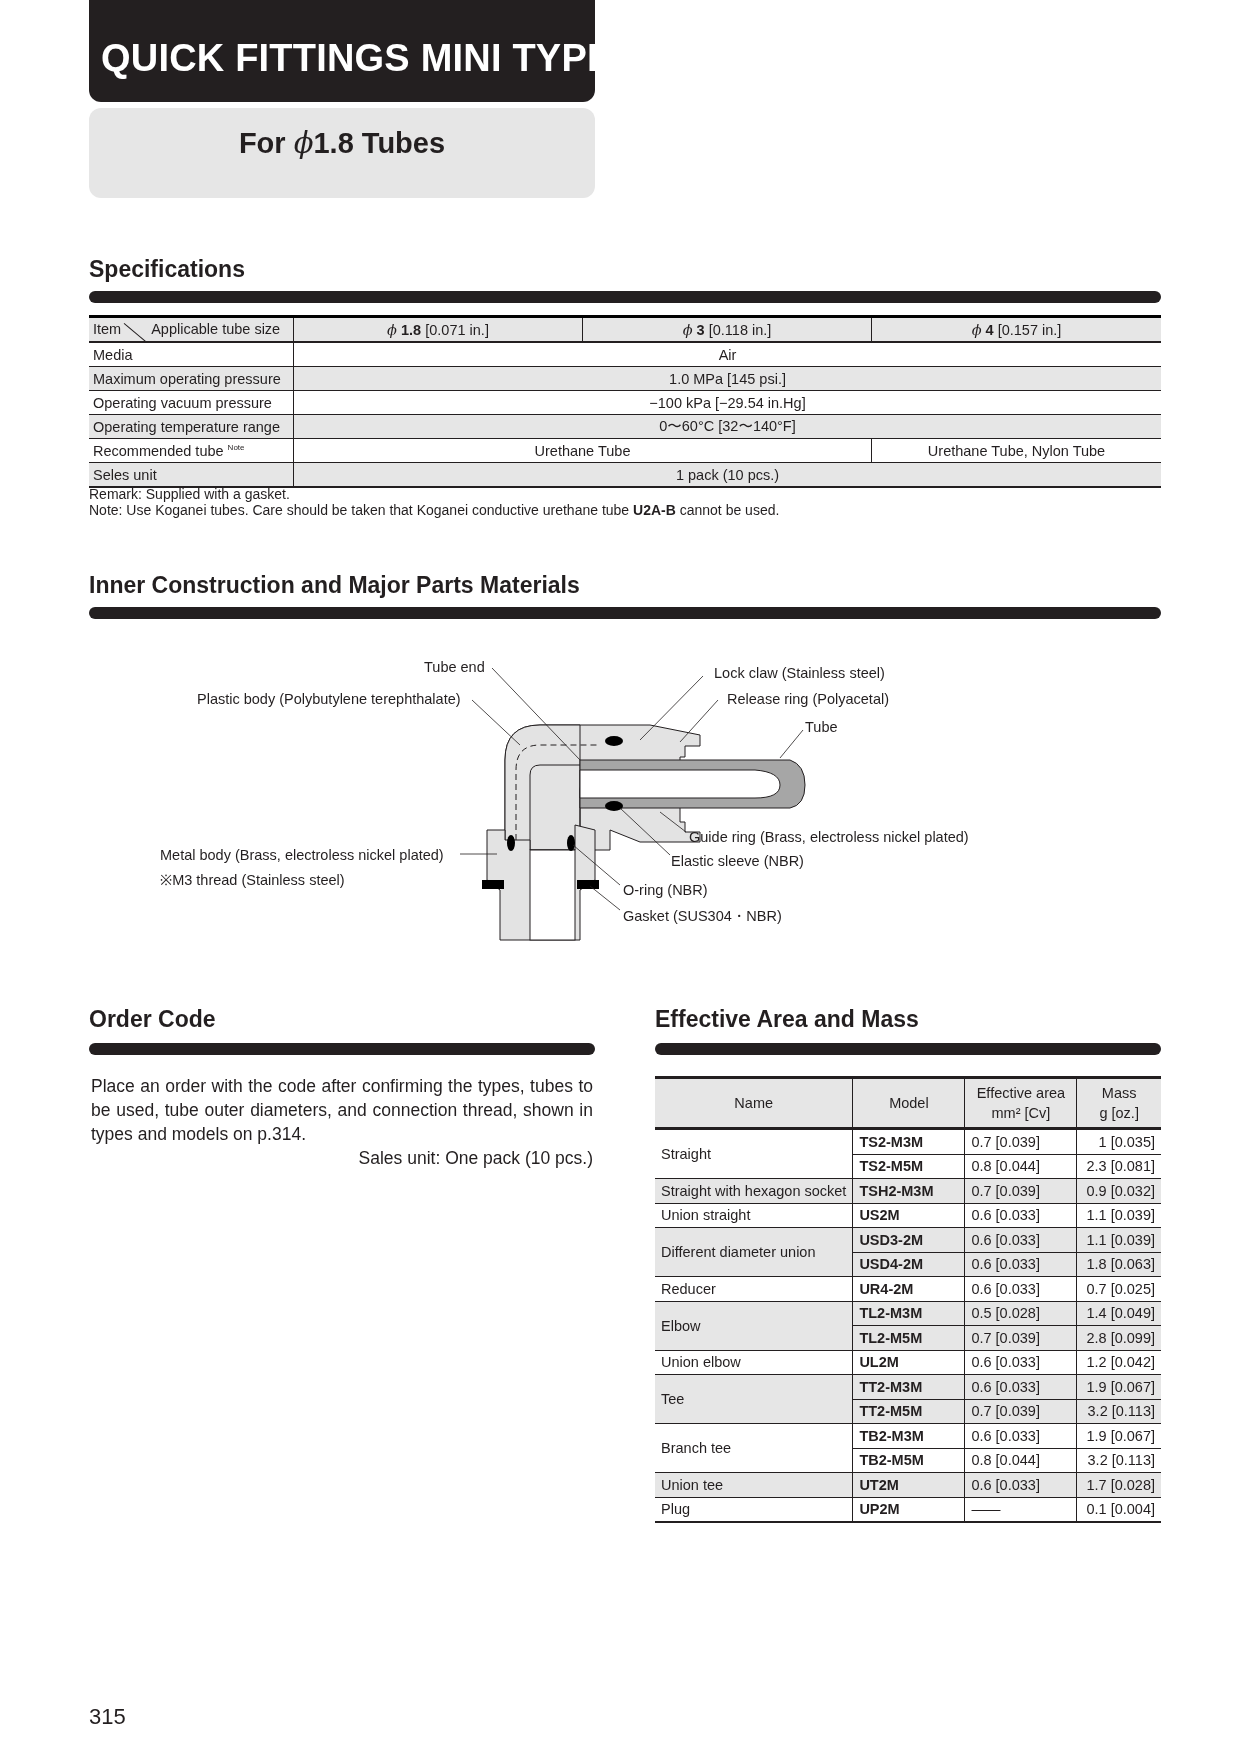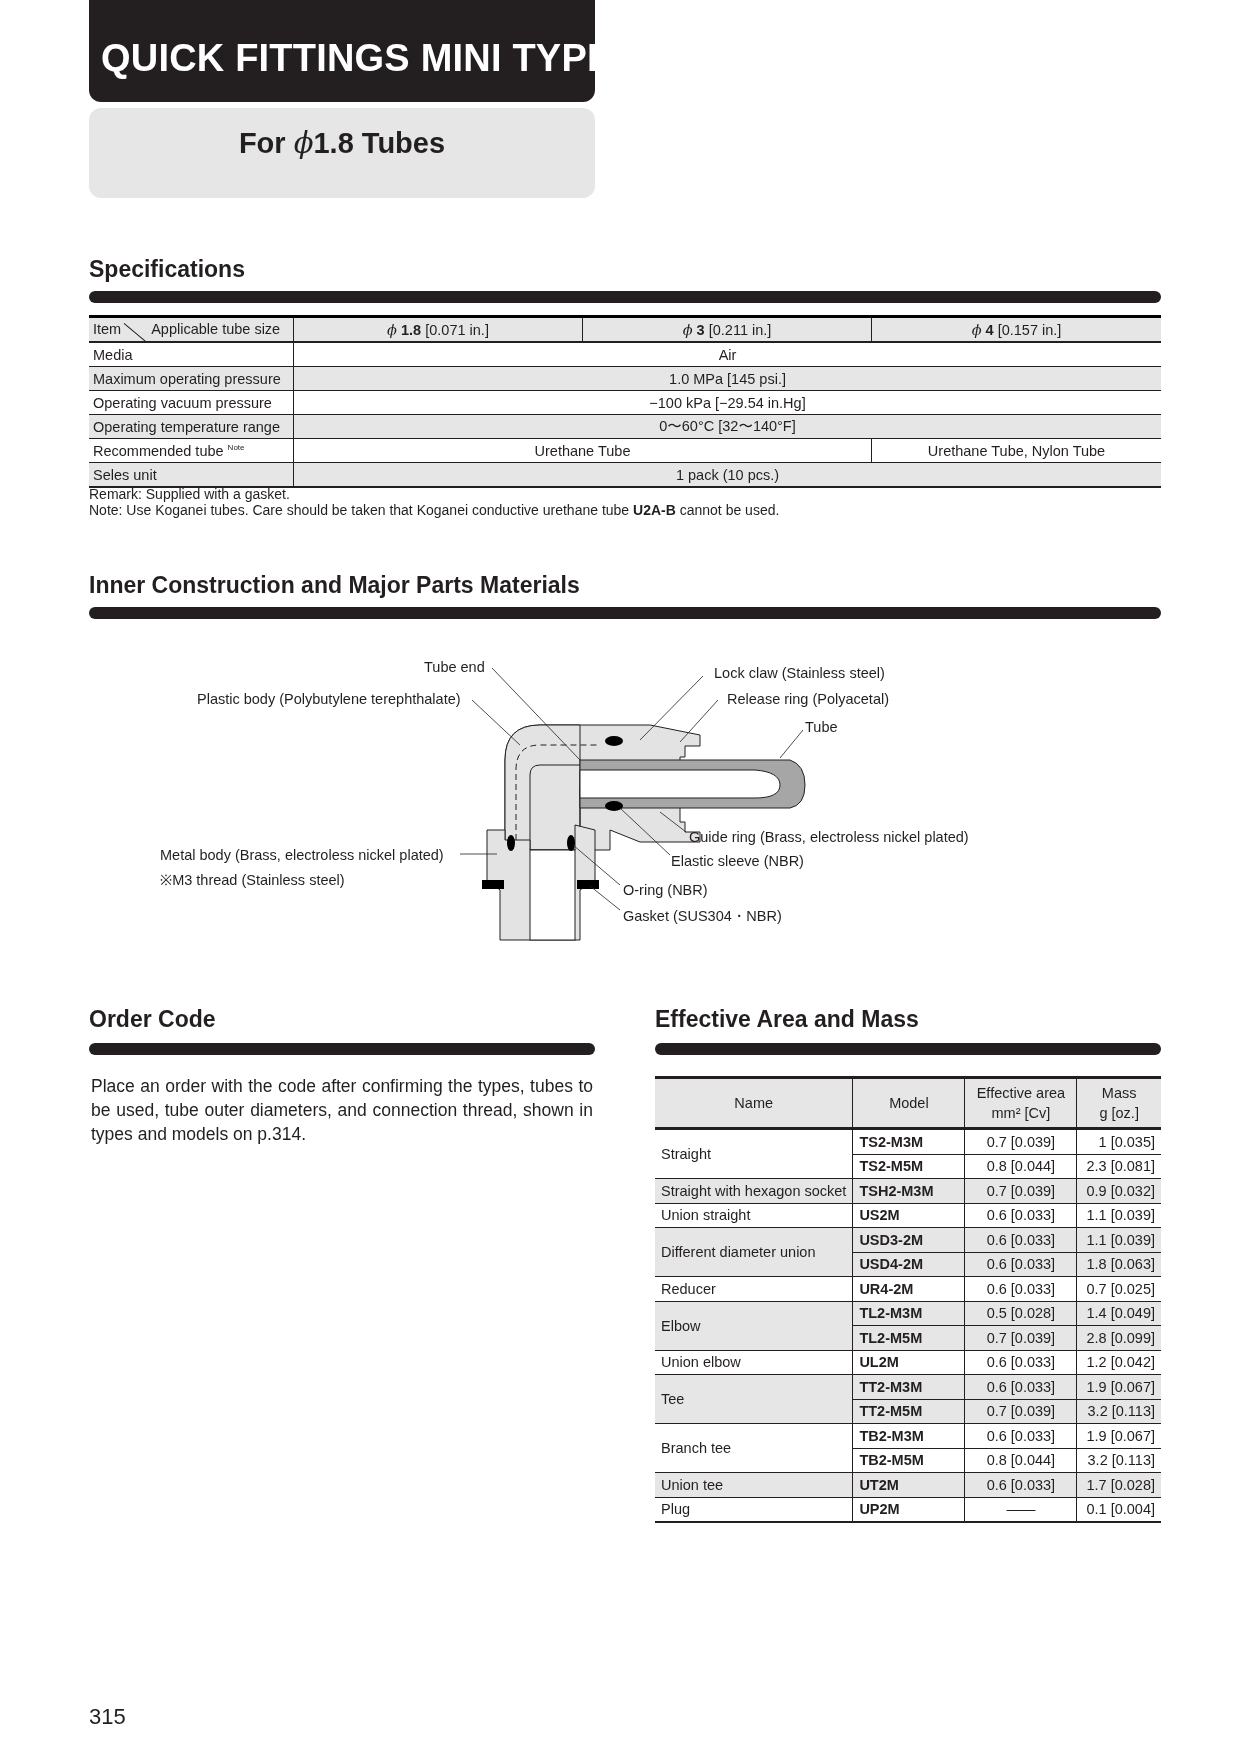--- a/index.html
+++ b/index.html
@@ -21,21 +21,21 @@
   .diag { display:inline-block; position:relative; width:30px; height:20px; vertical-align:middle; }
   .diag:after { content:""; position:absolute; left:14px; top:-2px; width:1px; height:30px; background:#231f20; transform:rotate(-50deg); }
   .note { position:absolute; left:89px; font-size:14px; white-space:nowrap; }
   .lbl { position:absolute; font-size:14.5px; white-space:nowrap; }
   .order-text { position:absolute; left:91px; top:1074px; width:502px; font-size:17.5px; line-height:24px; text-align:justify; }
   .order-text .r { display:block; text-align:right; }
   .eff { position:absolute; left:655px; top:1076px; width:506px; }
   .eff td { height:23.5px; padding:0 6px; border-bottom:1px solid #231f20; border-left:1px solid #231f20; white-space:nowrap; font-size:14.5px; }
   .eff td.n { border-left:none; width:152px; }
   .eff td.m { width:99px; font-weight:bold; }
-  .eff td.a { width:99px; text-align:center; }
+  .eff td.a { width:99px; }
   .eff td.w { text-align:right; }
   .eff tr.g td { background:#e6e6e6; }
   .eff th { background:#e6e6e6; font-weight:normal; font-size:14.5px; border-top:3px solid #231f20; border-bottom:3px solid #231f20; border-left:1px solid #231f20; height:46px; line-height:20px; }
   .eff th:first-child { border-left:none; }
   .eff tr.end td { border-bottom:2px solid #231f20; }
   .small { font-size:12.5px; }
   .pageno { position:absolute; left:89px; top:1704px; font-size:22px; }
 </style>
 </head>
 <body>
@@ -48,21 +48,21 @@
 </div>
 
 <div class="h2" style="left:89px; top:256px;">Specifications</div>
 <div class="bar" style="left:89px; top:291px; width:1072px;"></div>
 
 <table class="spec">
   <tbody>
       <tr class="head g">
     <td><span>Item</span><span class="diag"></span><span>Applicable tube size</span></td>
     <td class="c" style="width:280px;"><span class="phi">ϕ</span> <b>1.8</b> <span>[0.071 in.]</span></td>
-    <td class="c" style="width:280px;"><span class="phi">ϕ</span> <b>3</b> <span>[0.211 in.]</span></td>
+    <td class="c" style="width:280px;"><span class="phi">ϕ</span> <b>3</b> <span>[0.118 in.]</span></td>
     <td class="c"><span class="phi">ϕ</span> <b>4</b> <span>[0.157 in.]</span></td>
   </tr>
   <tr>
     <td>Media</td>
     <td class="c" colspan="3">Air</td>
   </tr>
   <tr class="g">
     <td>Maximum operating pressure</td>
     <td class="c" colspan="3">1.0 MPa [145 psi.]</td>
   </tr>
@@ -132,20 +132,21 @@
 <div class="lbl" style="left:671px; top:853px;">Elastic sleeve (NBR)</div>
 <div class="lbl" style="left:160px; top:847px;">Metal body (Brass, electroless nickel plated)</div>
 <div class="lbl" style="left:160px; top:869px;">※M3 thread (Stainless steel)</div>
 <div class="lbl" style="left:623px; top:882px;">O-ring (NBR)</div>
 <div class="lbl" style="left:623px; top:907px;">Gasket (SUS304・NBR)</div>
 
 <div class="h2" style="left:89px; top:1006px;">Order Code</div>
 <div class="bar" style="left:89px; top:1043px; width:506px;"></div>
 <div class="order-text">
   <span>Place an order with the code after confirming the types, tubes to be used, tube outer diameters, and connection thread, shown in types and models on p.314.</span>
+  <span class="r">Sales unit: One pack (10 pcs.)</span>
 </div>
 
 <div class="h2" style="left:655px; top:1006px;">Effective Area and Mass</div>
 <div class="bar" style="left:655px; top:1043px; width:506px;"></div>
 
 <table class="eff">
   <tbody>
       <tr>
     <th>Name</th>
     <th>Model</th>

